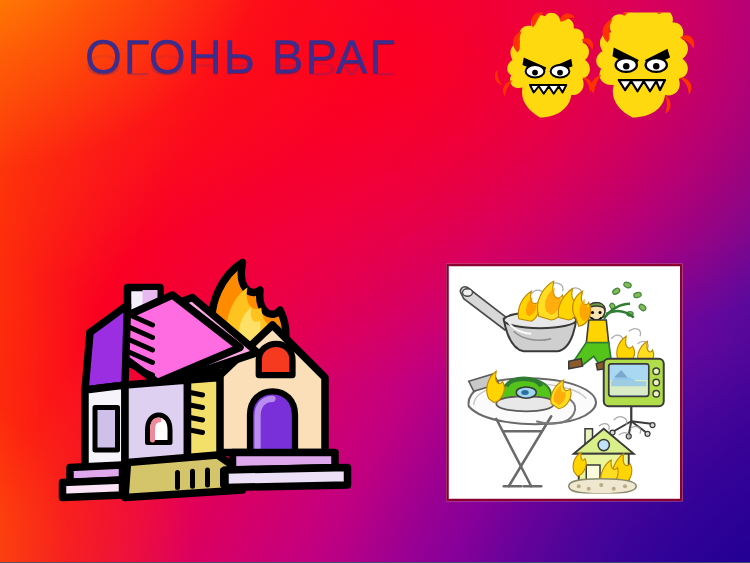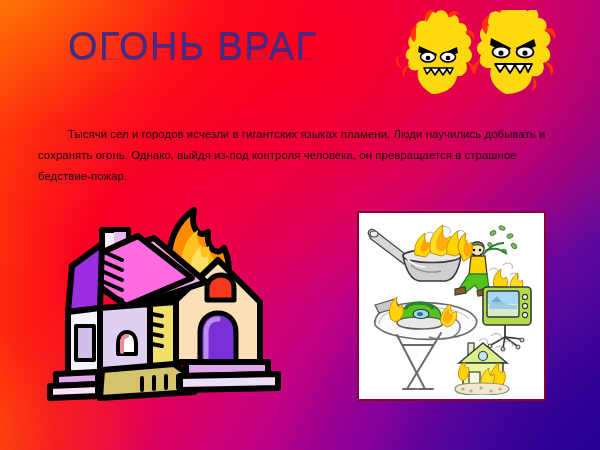--- a/index.html
+++ b/index.html
@@ -219,21 +219,20 @@
         <ellipse cx="31" cy="46" rx="8.5" ry="5.5" fill="#fff" stroke="#000" stroke-width="1.8"></ellipse>
         <ellipse cx="55" cy="46" rx="8.5" ry="5.5" fill="#fff" stroke="#000" stroke-width="1.8"></ellipse>
         <circle cx="31" cy="47" r="2.6" fill="#000"></circle>
         <circle cx="55" cy="47" r="2.6" fill="#000"></circle>
 
         <path d="M25 58 L62 58 L58 66 L55 59 L50 67 L45 59 L40 67 L35 59 L30 66 Z" fill="#fff" stroke="#000" stroke-width="1.8" stroke-linejoin="round"></path>
       </g>
     </svg>
   </div>
 
-  <p class="body-text">Тысячи сел и городов исчезли в гигантских языках пламени. Люди научились добывать и сохранять огонь. Однако, выйдя из-под контроля человека, он превращается в страшное бедствие-пожар.</p>
 
   <div class="house-art">
     <svg width="250" height="202" viewBox="0 0 250 202">
       <g stroke="#000" stroke-width="6" stroke-linejoin="round" stroke-linecap="round">
 
         <path d="M117 96 C104 82 104 62 118 48 C118 60 124 64 128 60
                  C125 40 136 18 152 8 C148 28 158 36 166 30
                  C164 48 176 54 182 46 C190 62 188 82 174 96 Z" fill="#ff8c00"></path>
         <path d="M128 92 C120 82 121 66 130 58 C130 68 136 70 139 66
                  C138 50 146 34 156 28 C153 42 161 48 167 44

